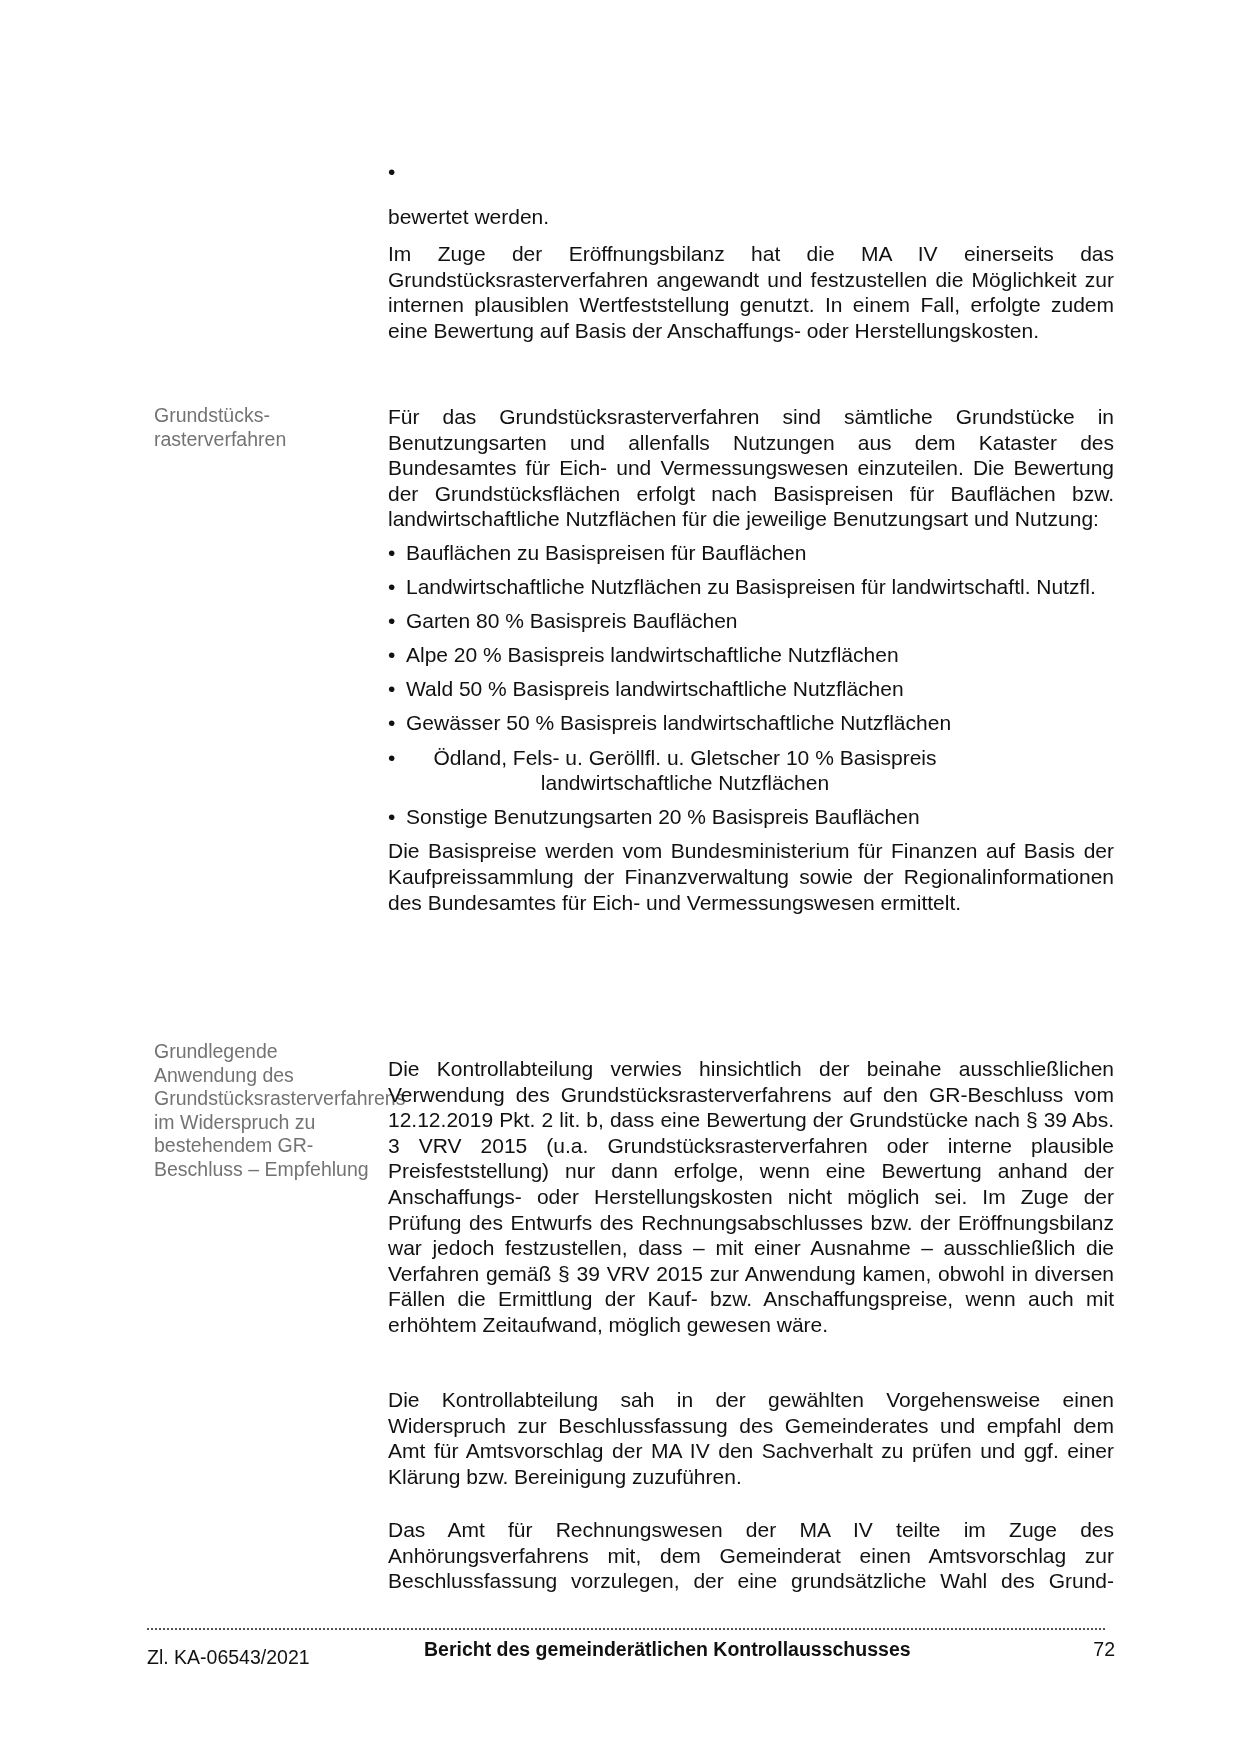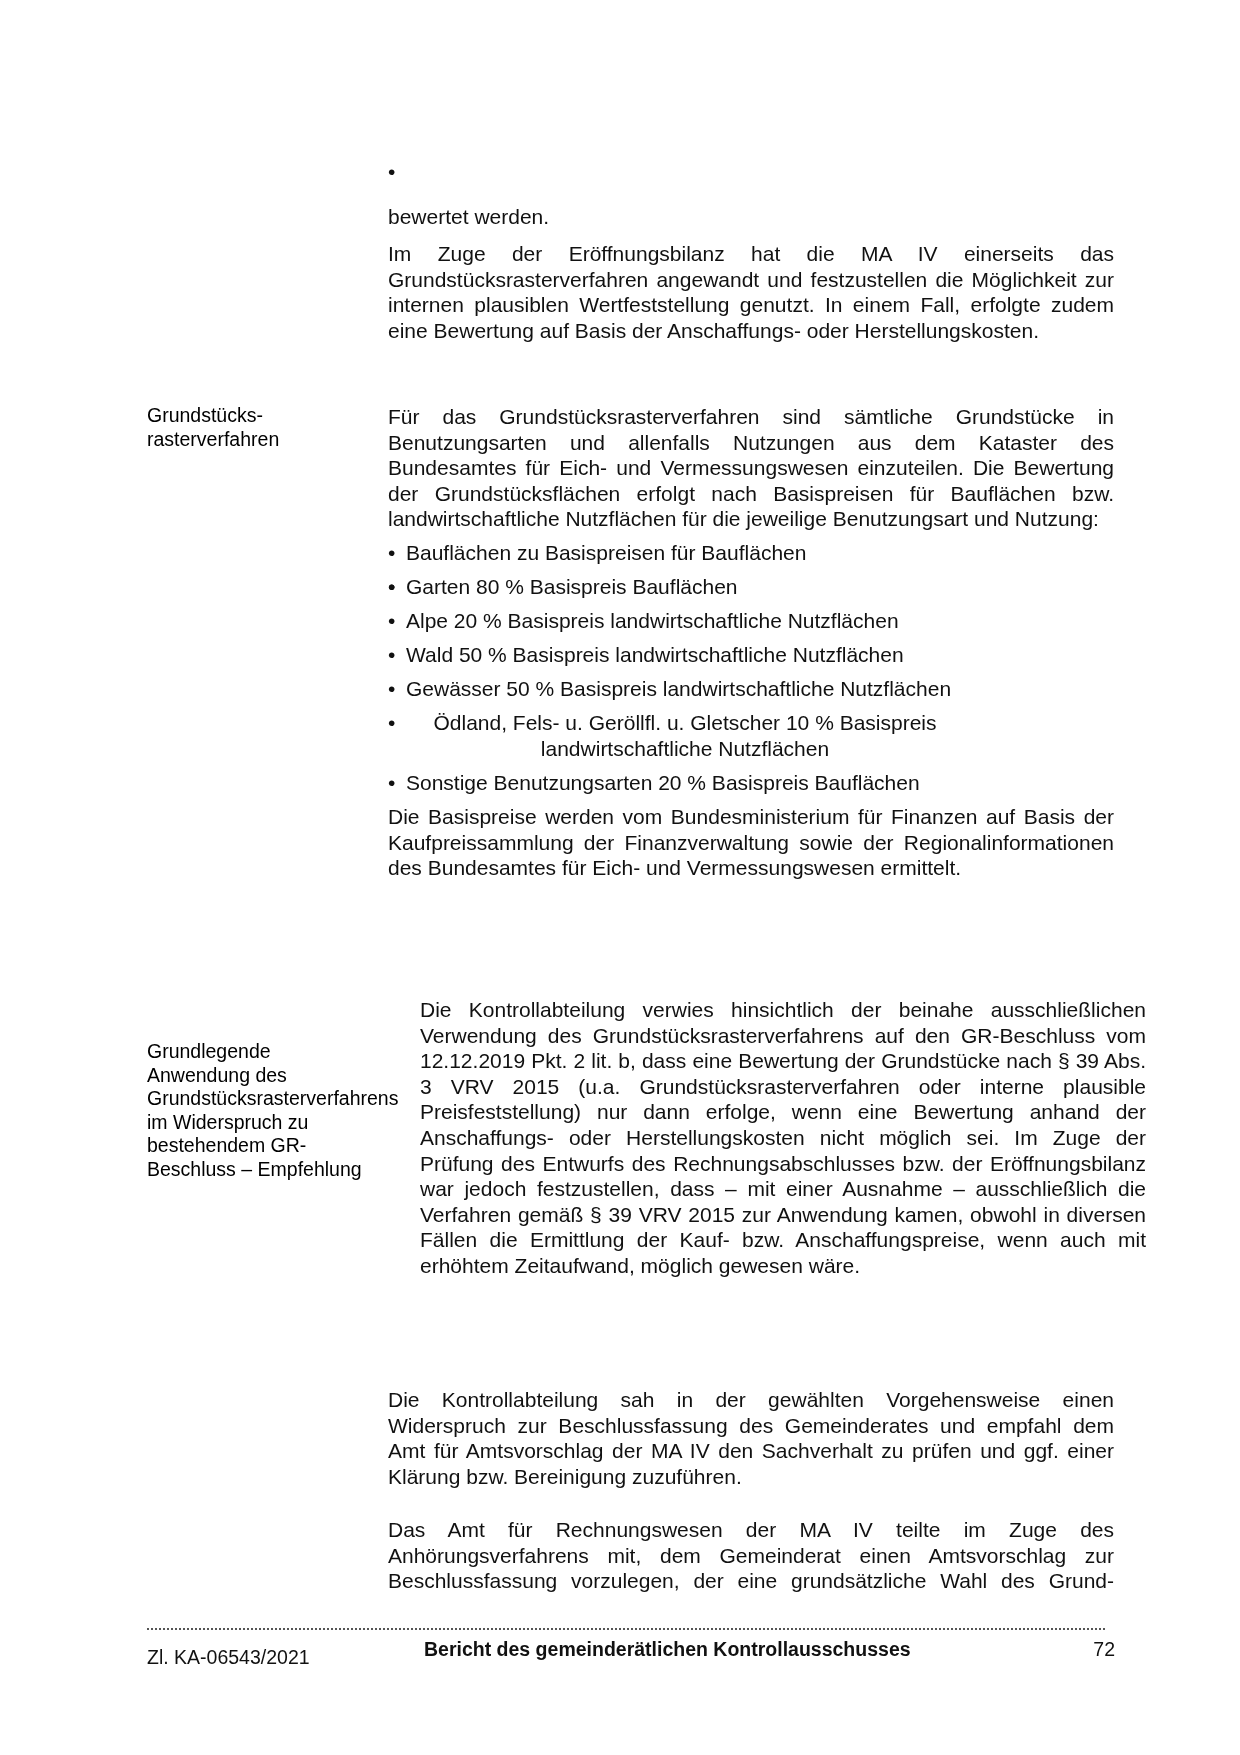--- a/index.html
+++ b/index.html
@@ -16,23 +16,23 @@
       color: #111111;
     }
     .page {
       position: absolute;
       left: 0; top: 0;
       width: 1240px;
       height: 1755px;
     }
     .margin-note {
       position: absolute;
-      left: 147px;
+      left: 154px;
       width: 220px;
-      color: #000000;
+      color: #737373;
       font-size: 19.5px;
       line-height: 23.5px;
     }
     .para {
       text-align: justify;
       margin: 0;
     }
     .block {
       position: absolute;
       left: 388px;
@@ -97,37 +97,37 @@
     <p class="para">Im Zuge der Eröffnungsbilanz hat die MA IV einerseits das Grundstücksrasterverfahren angewandt und festzustellen die Möglichkeit zur internen plausiblen Wertfeststellung genutzt. In einem Fall, erfolgte zudem eine Bewertung auf Basis der Anschaffungs- oder Herstellungskosten.</p>
   </div>
 
   <div class="margin-note" style="top:404px; white-space:pre-line;">Grundstücks-
 rasterverfahren</div>
 
   <div class="block" style="top:404px;">
     <p class="para">Für das Grundstücksrasterverfahren sind sämtliche Grundstücke in Benutzungsarten und allenfalls Nutzungen aus dem Kataster des Bundesamtes für Eich- und Vermessungswesen einzuteilen. Die Bewertung der Grundstücksflächen erfolgt nach Basispreisen für Bauflächen bzw. landwirtschaftliche Nutzflächen für die jeweilige Benutzungsart und Nutzung:</p>
     <ul class="bullets" style="margin-top:8px;">
       <li><span class="dot">•</span><span>Bauflächen zu Basispreisen für Bauflächen</span></li>
-      <li><span class="dot">•</span></li>
+      <li><span class="dot">•</span><span>Landwirtschaftliche Nutzflächen zu Basispreisen für landwirtschaftl. Nutzfl.</span></li>
       <li><span class="dot">•</span><span>Garten 80 % Basispreis Bauflächen</span></li>
       <li><span class="dot">•</span><span>Alpe 20 % Basispreis landwirtschaftliche Nutzflächen</span></li>
       <li><span class="dot">•</span><span>Wald 50 % Basispreis landwirtschaftliche Nutzflächen</span></li>
       <li><span class="dot">•</span><span>Gewässer 50 % Basispreis landwirtschaftliche Nutzflächen</span></li>
       <li style="padding-right:150px;">
           <span class="dot">•</span>
           <span style="text-align:center; display:block;">Ödland, Fels- u. Geröllfl. u. Gletscher 10 % Basispreis landwirtschaftliche Nutzflächen</span>
         </li>
       <li><span class="dot">•</span><span>Sonstige Benutzungsarten 20 % Basispreis Bauflächen</span></li>
     </ul>
     <p class="para">Die Basispreise werden vom Bundesministerium für Finanzen auf Basis der Kaufpreissammlung der Finanzverwaltung sowie der Regionalinformationen des Bundesamtes für Eich- und Vermessungswesen ermittelt.</p>
   </div>
 
   <div class="margin-note" style="top:1040px;">Grundlegende Anwendung des Grundstücksrasterverfahrens im Widerspruch zu bestehendem GR-Beschluss – Empfehlung</div>
 
-  <div class="block" style="top:997px;margin-left:32px;">
+  <div class="block" style="top:1056px;">
     <p class="para">Die Kontrollabteilung verwies hinsichtlich der beinahe ausschließlichen Verwendung des Grundstücksrasterverfahrens auf den GR-Beschluss vom 12.12.2019 Pkt. 2 lit. b, dass eine Bewertung der Grundstücke nach § 39 Abs. 3 VRV 2015 (u.a. Grundstücksrasterverfahren oder interne plausible Preisfeststellung) nur dann erfolge, wenn eine Bewertung anhand der Anschaffungs- oder Herstellungskosten nicht möglich sei. Im Zuge der Prüfung des Entwurfs des Rechnungsabschlusses bzw. der Eröffnungsbilanz war jedoch festzustellen, dass – mit einer Ausnahme – ausschließlich die Verfahren gemäß § 39 VRV 2015 zur Anwendung kamen, obwohl in diversen Fällen die Ermittlung der Kauf- bzw. Anschaffungspreise, wenn auch mit erhöhtem Zeitaufwand, möglich gewesen wäre.</p>
   </div>
   <div class="block" style="top:1387px;">
     <p class="para">Die Kontrollabteilung sah in der gewählten Vorgehensweise einen Widerspruch zur Beschlussfassung des Gemeinderates und empfahl dem Amt für Amtsvorschlag der MA IV den Sachverhalt zu prüfen und ggf. einer Klärung bzw. Bereinigung zuzuführen.</p>
   </div>
   <div class="block" style="top:1517px;">
     <p class="para" style="text-align-last:justify;">Das Amt für Rechnungswesen der MA IV teilte im Zuge des Anhörungsverfahrens mit, dem Gemeinderat einen Amtsvorschlag zur Beschlussfassung vorzulegen, der eine grundsätzliche Wahl des Grund-</p>
   </div>
 
   <div class="footer-rule"></div>

